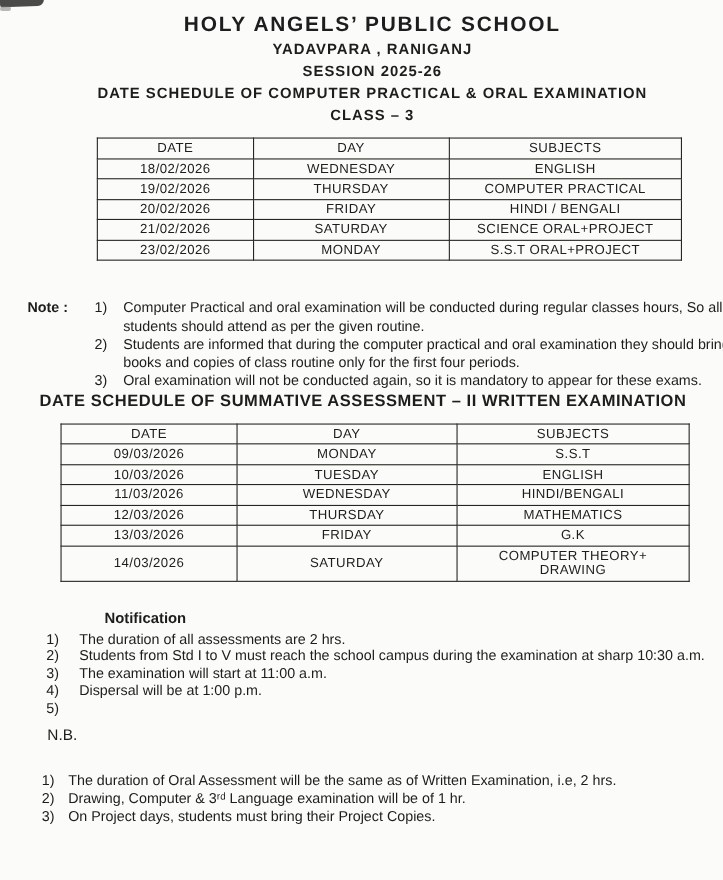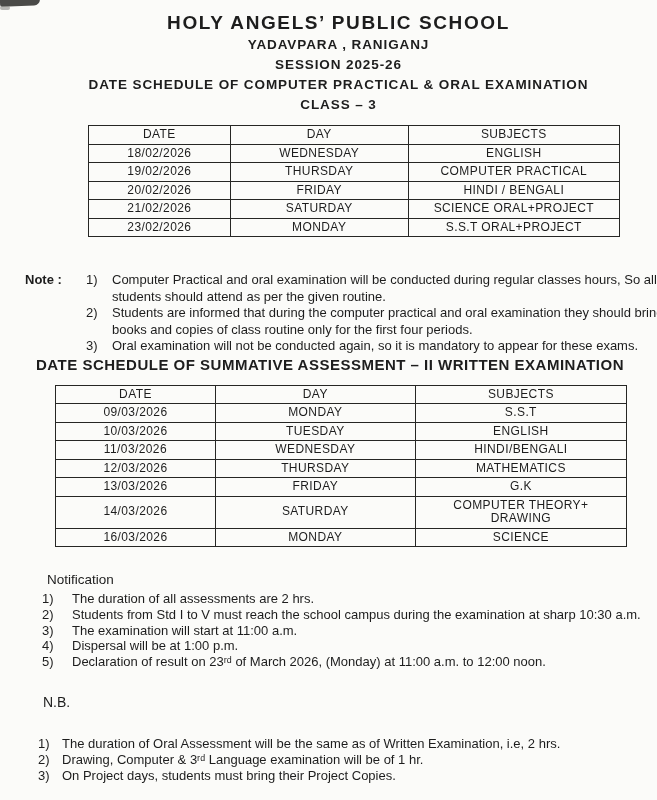--- a/index.html
+++ b/index.html
@@ -51,21 +51,21 @@
   .note-block .list-item .num{left:-26px;}
 
   
   .written-title{
     margin-top:1px;margin-left:25px;width:610px;text-align:center;
     font-weight:bold;font-size:15px;letter-spacing:.5px;
   }
 
   
   .notification-block{margin-top:25px;}
-  .notification-heading{font-weight:normal;font-size:13.5px;padding-left:47px;}
+  .notification-heading{margin-left:48px;font-weight:bold;font-size:13.5px;padding-left:47px;}
   .notification-items{margin-top:4px;padding-left:72px;width:575px;}
   .notification-items .list-item{line-height:15.8px;}
   .notification-items .list-item .num{left:-30px;}
 
   
   .nb-block{margin-top:24px;}
   .nb-heading{margin-left:43px;font-weight:normal;font-size:14px;}
   .nb-items{margin-top:26px;padding-left:62px;width:585px;}
   .nb-items .list-item{line-height:16.2px;}
   .nb-items .list-item .num{left:-24px;}
@@ -177,36 +177,31 @@
           <td>13/03/2026</td>
           <td>FRIDAY</td>
           <td>G.K</td>
         </tr>
         <tr>
           <td>14/03/2026</td>
           <td>SATURDAY</td>
           <td>COMPUTER THEORY+
 DRAWING</td>
         </tr>
-        <tr>
-          <td>16/03/2026</td>
-          <td>MONDAY</td>
-          <td>SCIENCE</td>
-        </tr>
       </tbody>
   </table>
 
   <div class="notification-block">
     <div class="notification-heading">Notification</div>
     <div class="notification-items">
         <div class="list-item"><span class="num">1)</span><span class="txt">The duration of all assessments are 2 hrs.</span></div>
         <div class="list-item"><span class="num">2)</span><span class="txt">Students from Std I to V must reach the school campus during the examination at sharp 10:30 a.m.</span></div>
         <div class="list-item"><span class="num">3)</span><span class="txt">The examination will start at 11:00 a.m.</span></div>
         <div class="list-item"><span class="num">4)</span><span class="txt">Dispersal will be at 1:00 p.m.</span></div>
-        <div class="list-item"><span class="num">5)</span><span class="txt">Declaration of result on 23ʳᵈ of March 2026, (Monday) at 11:00 a.m. to 12:00 noon.</span></div>
+        <div class="list-item"><span class="num">5)</span></div>
       </div>
   </div>
 
   <div class="nb-block">
     <div class="nb-heading">N.B.</div>
     <div class="nb-items">
         <div class="list-item"><span class="num">1)</span><span class="txt">The duration of Oral Assessment will be the same as of Written Examination, i.e, 2 hrs.</span></div>
         <div class="list-item"><span class="num">2)</span><span class="txt">Drawing, Computer &amp; 3ʳᵈ Language examination will be of 1 hr.</span></div>
         <div class="list-item"><span class="num">3)</span><span class="txt">On Project days, students must bring their Project Copies.</span></div>
       </div>

